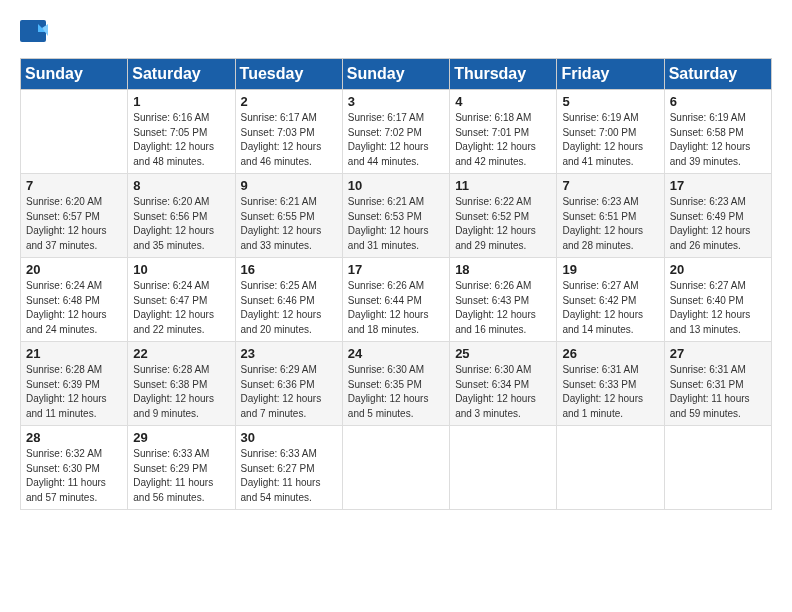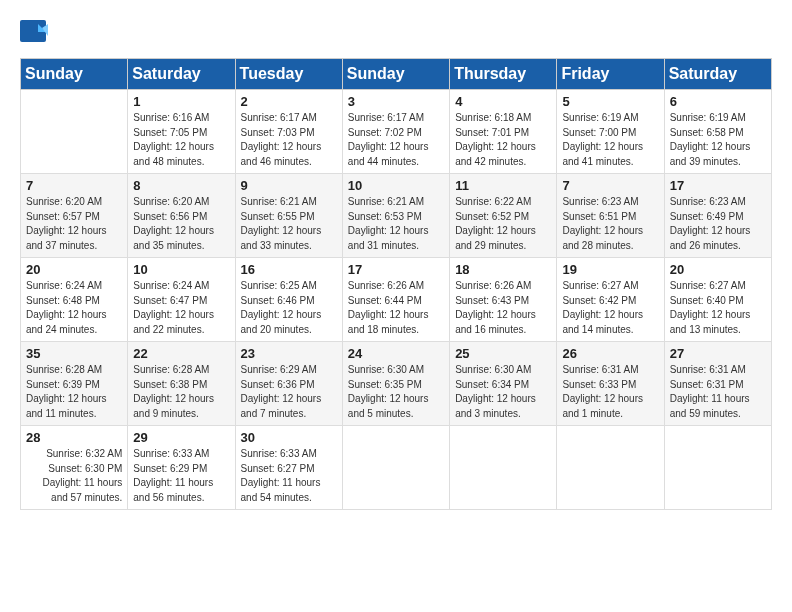--- a/index.html
+++ b/index.html
@@ -264,21 +264,21 @@
         <td>
           <div class="day-num">20</div>
           <div class="day-info" style="white-space: pre-line;">Sunrise: 6:27 AM
 Sunset: 6:40 PM
 Daylight: 12 hours
 and 13 minutes.</div>
         </td>
       </tr>
       <tr>
         <td>
-          <div class="day-num">35</div>
+          <div class="day-num">21</div>
           <div class="day-info" style="white-space: pre-line;">Sunrise: 6:28 AM
 Sunset: 6:39 PM
 Daylight: 12 hours
 and 11 minutes.</div>
         </td>
         <td>
           <div class="day-num">22</div>
           <div class="day-info" style="white-space: pre-line;">Sunrise: 6:28 AM
 Sunset: 6:38 PM
 Daylight: 12 hours
@@ -316,21 +316,21 @@
           <div class="day-num">27</div>
           <div class="day-info" style="white-space: pre-line;">Sunrise: 6:31 AM
 Sunset: 6:31 PM
 Daylight: 11 hours
 and 59 minutes.</div>
         </td>
       </tr>
       <tr>
         <td>
           <div class="day-num">28</div>
-          <div class="day-info" style="white-space: pre-line; text-align: right;">Sunrise: 6:32 AM
+          <div class="day-info" style="white-space: pre-line;">Sunrise: 6:32 AM
 Sunset: 6:30 PM
 Daylight: 11 hours
 and 57 minutes.</div>
         </td>
         <td>
           <div class="day-num">29</div>
           <div class="day-info" style="white-space: pre-line;">Sunrise: 6:33 AM
 Sunset: 6:29 PM
 Daylight: 11 hours
 and 56 minutes.</div>

